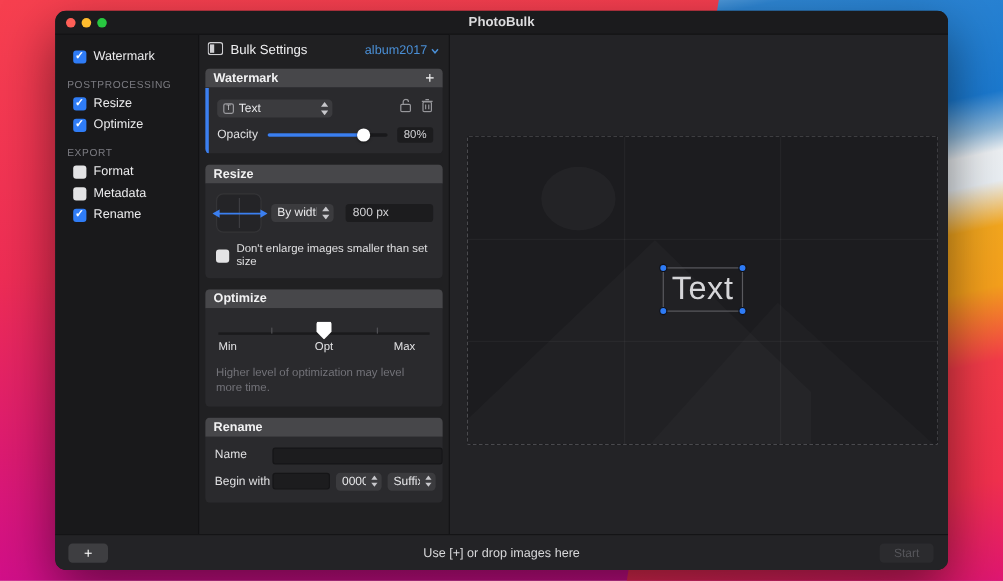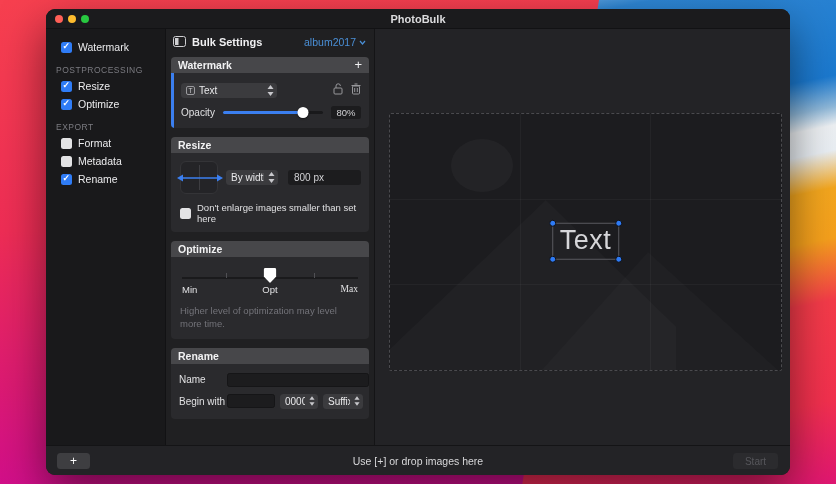--- a/index.html
+++ b/index.html
@@ -29,21 +29,21 @@
   .side-section { font-size:8.5px; letter-spacing:.5px; color:#7b7b81; margin:9px 0 2px 10px; }
   .side-item { display:flex; align-items:center; gap:6px; padding:3px 0 3px 15px; font-size:10.5px; color:#ebebed; }
   .cb { width:11px; height:11px; border-radius:2.5px; background:#e3e3e5; flex:0 0 auto; position:relative; }
   .cb.on { background:#2f7cf6; }
   .cb.on::after { content:"✓"; position:absolute; left:1.5px; top:-1px; font-size:9px; color:#fff; font-weight:bold; }
 
   
   .middle { width:209px; background:#202022; border-left:1px solid #121214; flex:0 0 auto; display:flex; flex-direction:column; }
   .mid-header { height:26px; display:flex; align-items:center; justify-content:space-between; padding:0 8px 0 7px; flex:0 0 auto; }
   .mh-left { display:flex; align-items:center; gap:6px; }
-  .mh-left .label { font-size:11px; font-weight:bold; color:#f0f0f2; }
+  .mh-left .label { font-size:11px; font-weight:normal; color:#f0f0f2; }
   .preset { display:flex; align-items:center; gap:3px; font-size:10.5px; color:#4a8fd6; }
   .cards { padding:2px 5px 0; display:flex; flex-direction:column; gap:9px; }
   .card { border-radius:4px; overflow:hidden; }
   .card-h { background:#47474a; height:16px; display:flex; align-items:center; justify-content:space-between; padding:0 7px; }
   .card-h .t { font-size:10.5px; font-weight:bold; color:#f2f2f3; }
   .card-h .plus { font-size:13px; color:#f2f2f3; line-height:1; margin-top:-1px; }
   .card-b { background:#2a2a2d; }
 
   .wm-body { padding:8px 8px 9px 10px; box-shadow:inset 3px 0 0 #3b7ff0; display:flex; flex-direction:column; gap:7px; }
   .row { display:flex; align-items:center; }
@@ -76,21 +76,21 @@
 
   .opt-body { padding:11px 9px 8px; }
   .opt-slider { position:relative; height:28px; margin:0 2px; }
   .opt-track { position:absolute; left:0; right:0; top:9px; height:2px; background:#1a1a1c; }
   .opt-tick { position:absolute; top:5px; width:1px; height:5px; background:#505054; }
   .opt-thumb { position:absolute; top:0; width:13px; height:15px; background:#fff; transform:translateX(-50%);
     clip-path:polygon(8% 0,92% 0,100% 12%,100% 55%,50% 100%,0 55%,0 12%); box-shadow:0 1px 2px rgba(0,0,0,.4); }
   .opt-labels { position:absolute; left:0; right:0; top:16px; font-size:9.5px; color:#e2e2e4; }
   .opt-labels .min { position:absolute; left:0; }
   .opt-labels .opt { position:absolute; left:50%; transform:translateX(-50%); }
-  .opt-labels .max { position:absolute; right:0;font-family:Liberation Serif, serif; }
+  .opt-labels .max { position:absolute; right:12px; }
   .opt-desc { margin-top:9px; font-size:9.5px; line-height:1.35; color:#737379; }
 
   .rn-body { padding:9px 8px 10px; display:flex; flex-direction:column; gap:7px; }
   .rn-label { width:48px; font-size:10px; color:#e0e0e2; flex:0 0 auto; }
   .rn-input { flex:1; height:14px; background:#1c1c1e; border:1px solid #151517; border-radius:2.5px; color:#ddd; font-size:10px; padding:0 4px; outline:none; font-family:"Liberation Sans",sans-serif; }
   .begin-input { flex:0 0 48px; width:48px; }
   .counter-select { width:38px; margin-left:5px; }
   .suffix-select { width:40px; margin-left:5px; }
 
   
@@ -254,21 +254,21 @@
                   <svg width="7" height="11" viewBox="0 0 7 11">
                       <polygon points="3.5,0 6.5,4 0.5,4" fill="#c8c8cc"></polygon>
                       <polygon points="3.5,11 6.5,7 0.5,7" fill="#c8c8cc"></polygon>
                     </svg>
                 </span>
               </div>
               <div class="field width-field">800 px</div>
             </div>
             <div class="rs-check">
               <span class="cb"></span>
-              <span>Don't enlarge images smaller than set here</span>
+              <span>Don't enlarge images smaller than set size</span>
             </div>
           </div>
         </div>
 
         <div class="card">
           <div class="card-h">
             <span class="t">Optimize</span>
           </div>
           <div class="card-b opt-body">
             <div class="opt-slider">

